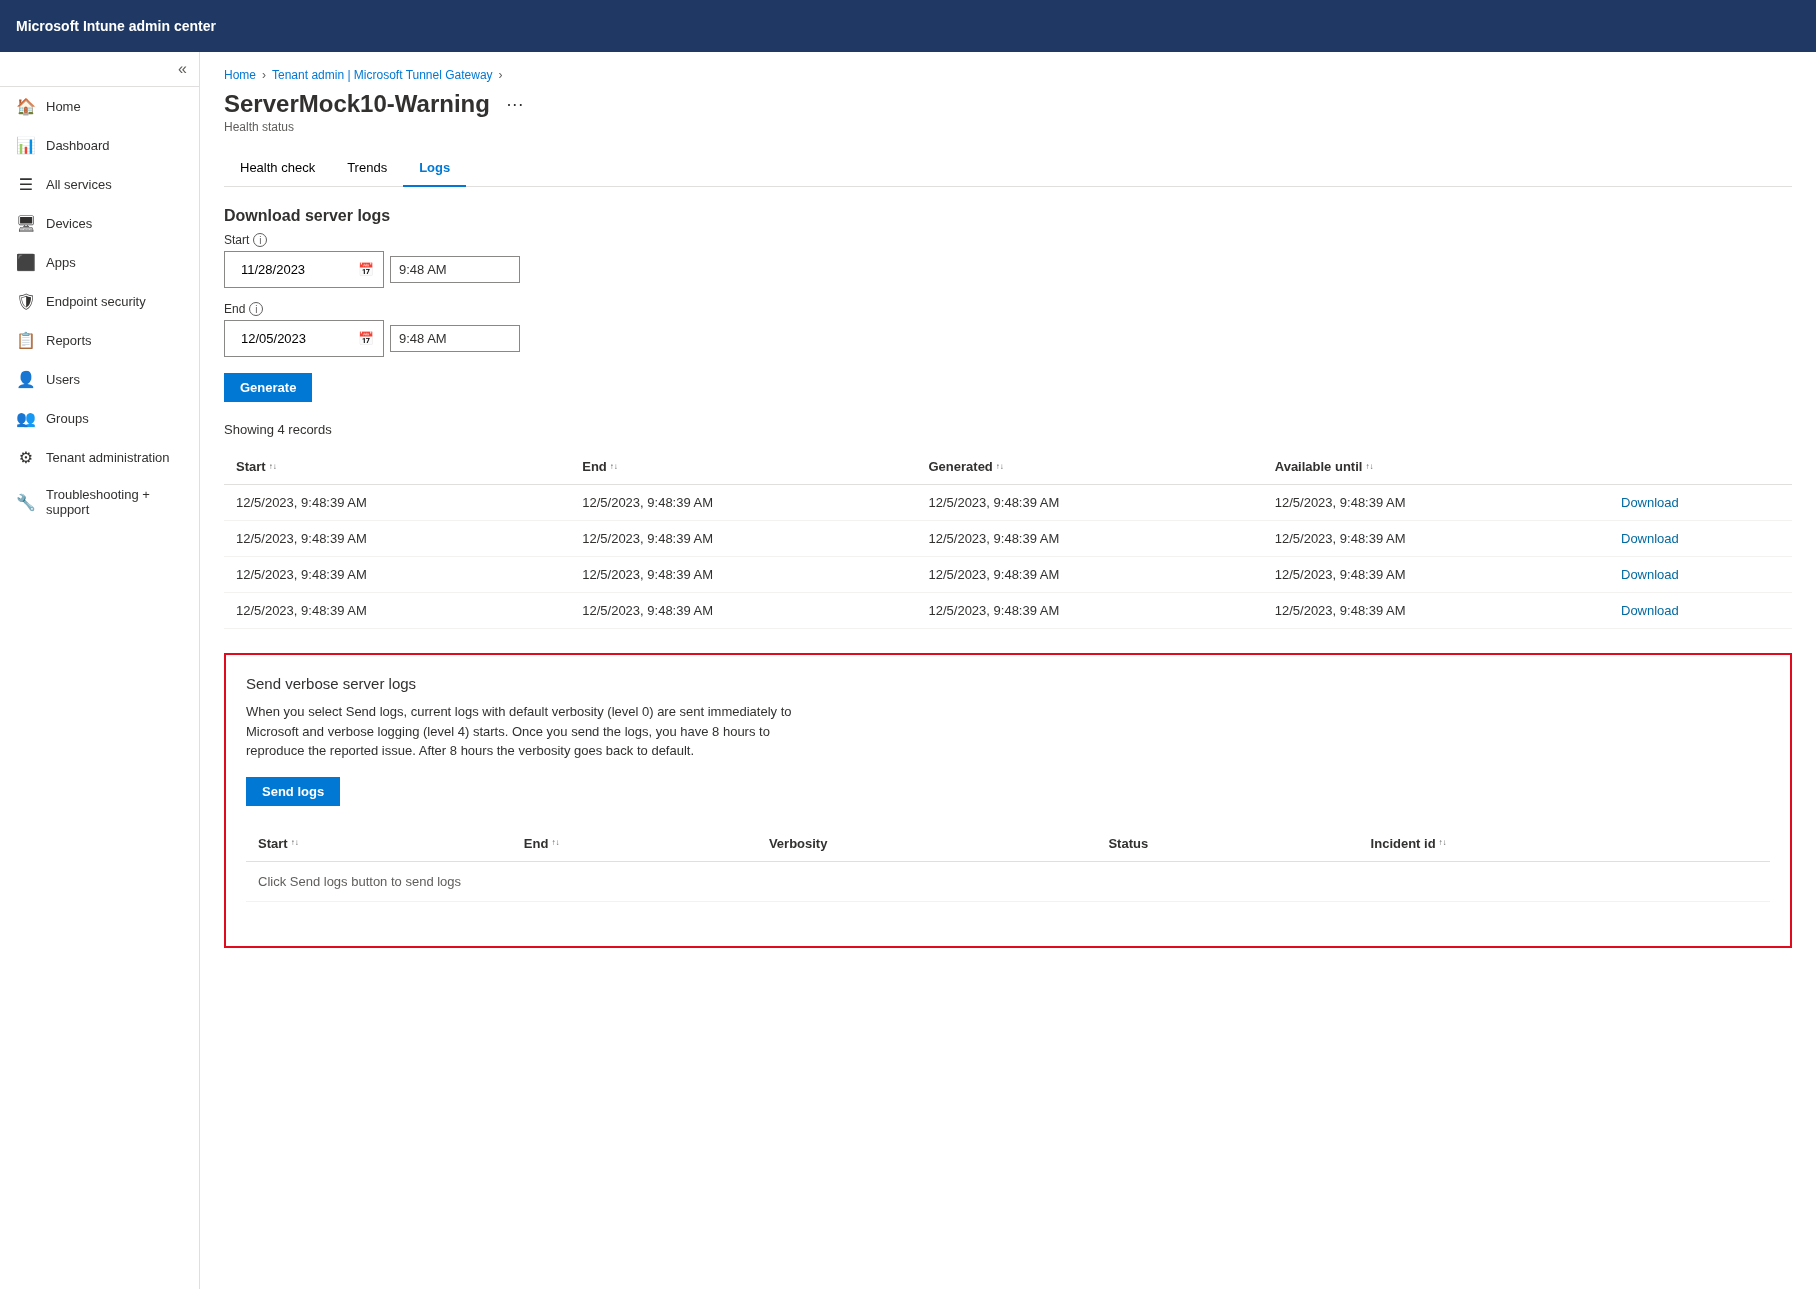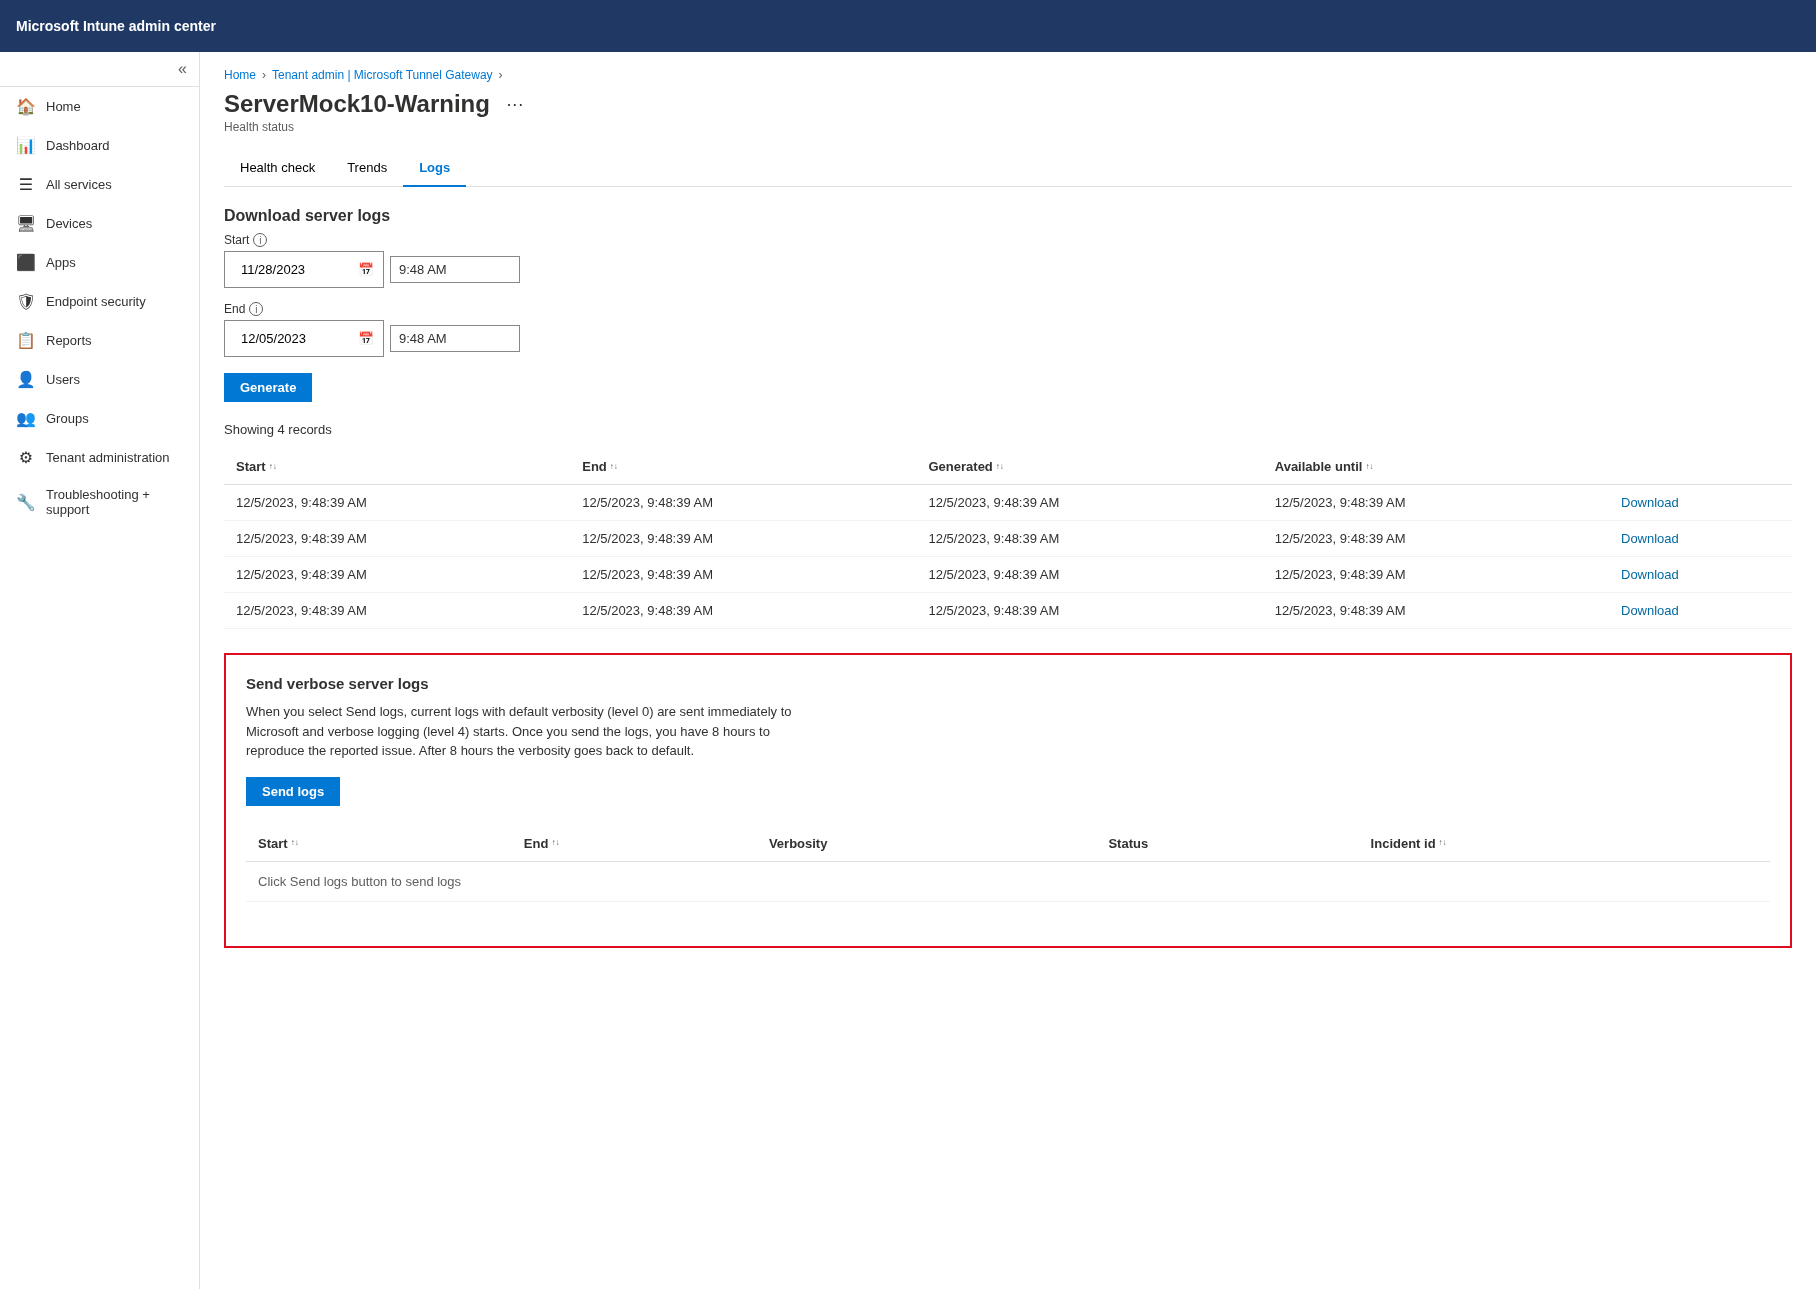--- a/index.html
+++ b/index.html
@@ -226,21 +226,21 @@
     }
 
     
     .verbose-section {
       border: 2px solid #e00b1c;
       padding: 20px;
       margin-top: 8px;
     }
     .verbose-title {
       font-size: 15px;
-      font-weight: 700;
+      font-weight: 400;
       color: #323130;
       margin-bottom: 10px;
     }
     .verbose-desc {
       font-size: 13px;
       color: #323130;
       margin-bottom: 16px;
       line-height: 1.5;
       max-width: 560px;
     }

